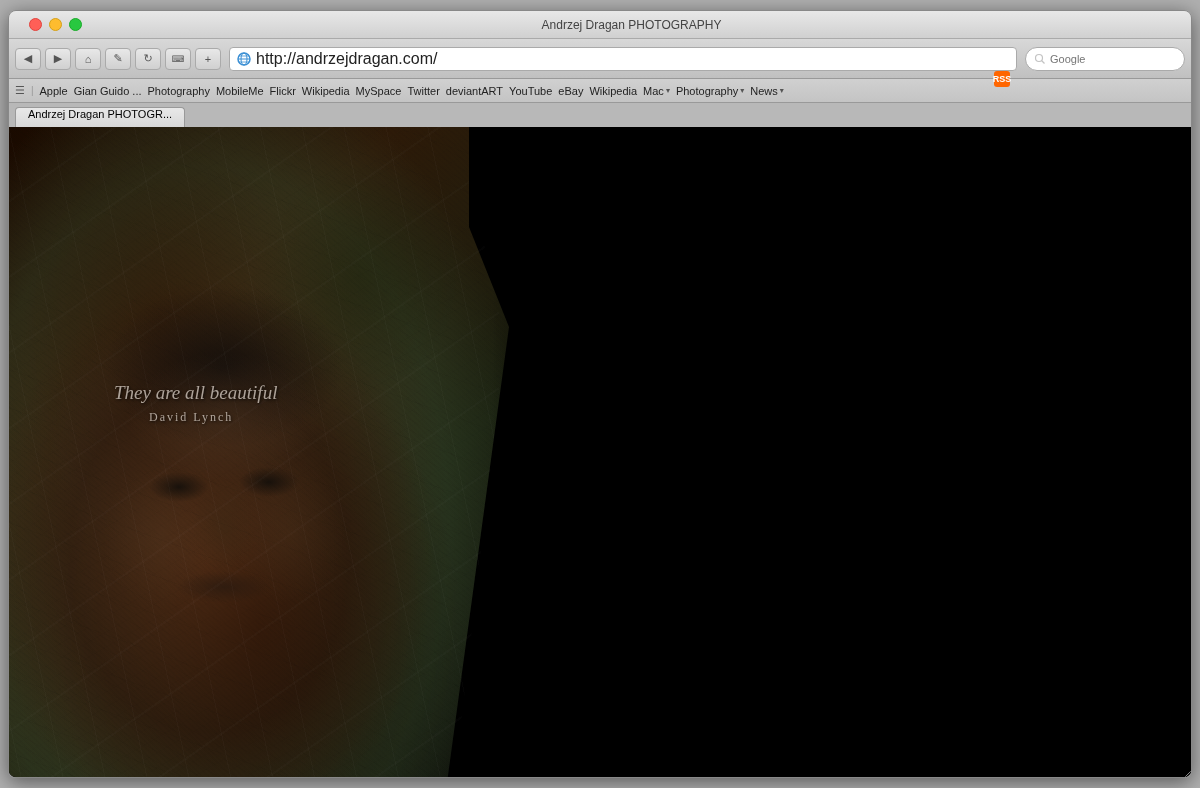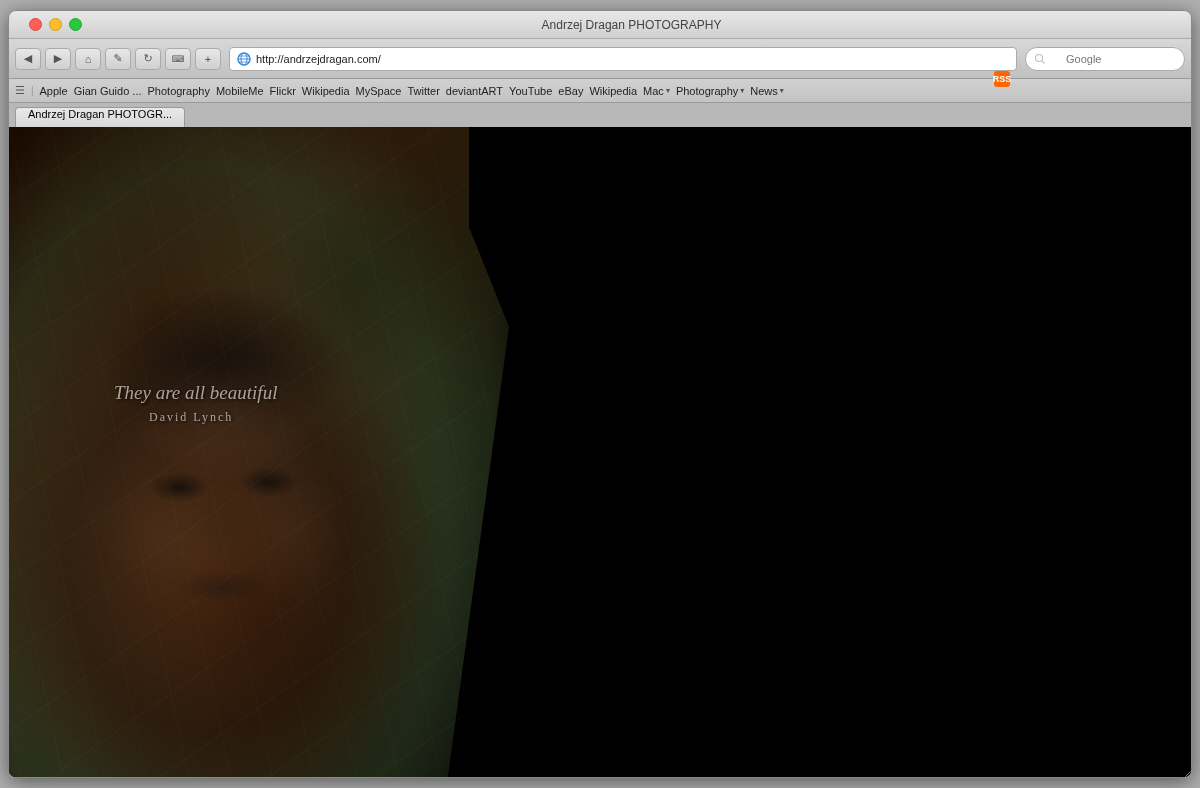--- a/index.html
+++ b/index.html
@@ -97,21 +97,21 @@
     .address-icon {
       width: 16px;
       height: 16px;
       margin-right: 4px;
       flex-shrink: 0;
     }
     .address-input {
       flex: 1;
       border: none;
       outline: none;
-      font-size: 11px;
+      font-size: 16px;
       color: #222;
       background: transparent;
     }
     .rss-icon {
       width: 16px;
       height: 16px;
       background: #f60;
       border-radius: 3px;
       display: flex;
       align-items: center;
@@ -125,21 +125,21 @@
     }
     .search-container {
       display: flex;
       align-items: center;
       height: 24px;
       background: white;
       border: 1px solid #aaa;
       border-radius: 12px;
       padding: 0 8px;
       width: 160px;
-      gap: 20px;
+      gap: 4px;
     }
     .search-icon-svg {
       width: 12px;
       height: 12px;
       flex-shrink: 0;
       opacity: 0.5;
     }
     .search-input {
       border: none;
       outline: none;

